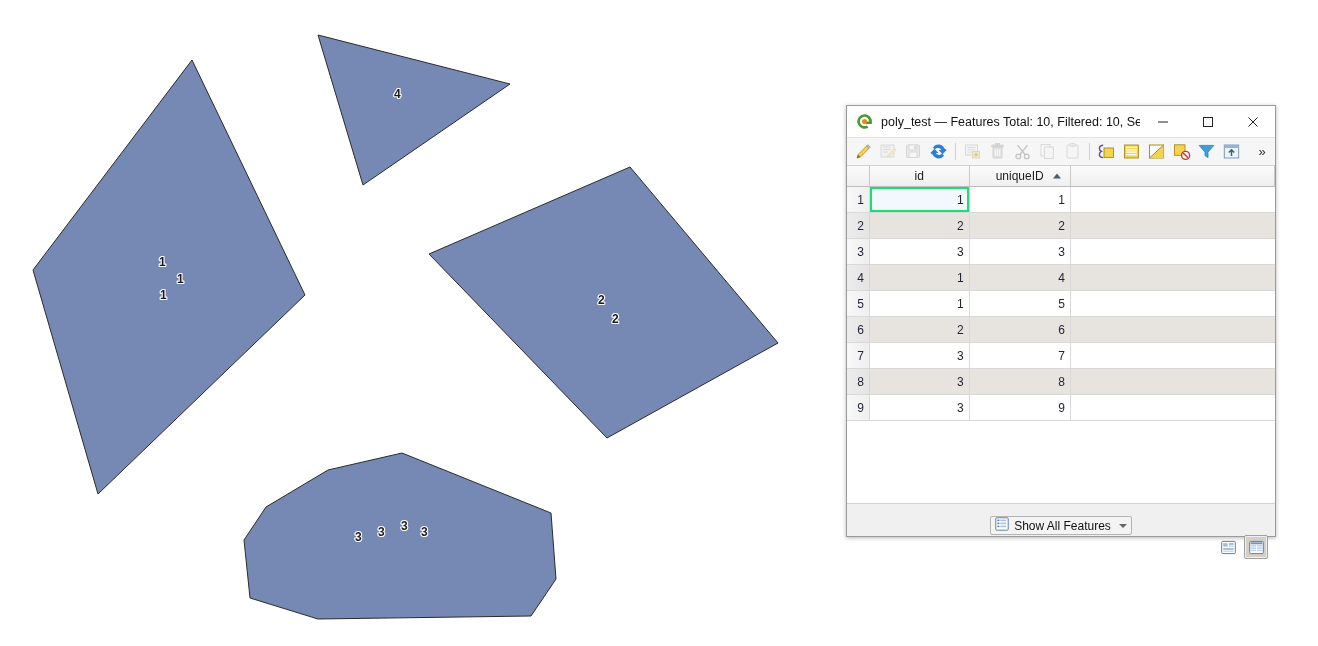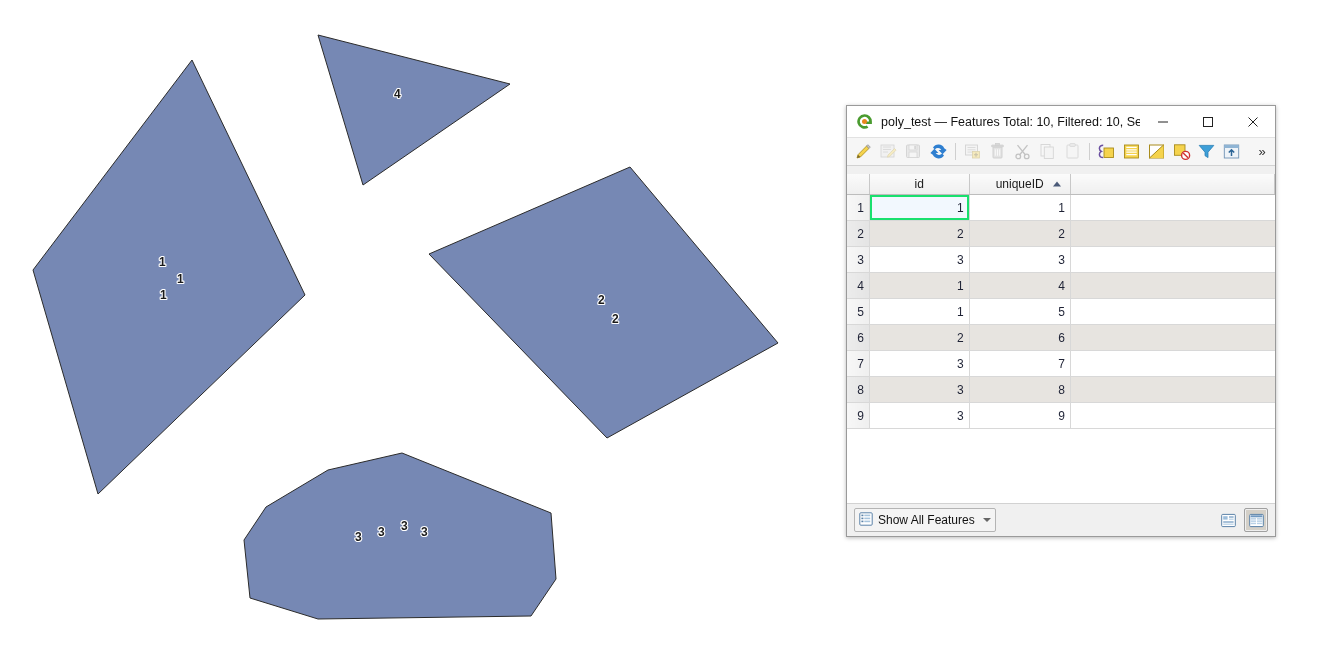--- a/index.html
+++ b/index.html
@@ -114,21 +114,20 @@
     flex: 0 0 auto;
   }
 
   
   .table-wrap {
     flex: 1 1 auto;
     background: #ffffff;
     overflow: hidden;
     position: relative;
     border-bottom: 1px solid #d2d2d2;
-    margin-top: 8px;
   }
   table.attr {
     border-collapse: collapse;
     table-layout: fixed;
     font-size: 12px;
   }
   table.attr th {
     height: 20px;
     background: linear-gradient(to bottom,#fbfbfb 0%,#efefef 100%);
     border-right: 1px solid #c8c8c8;
@@ -178,22 +177,23 @@
     box-shadow: inset 0 0 0 2px #19e06e;
   }
 
   
   .statusbar {
     height: 32px;
     min-height: 32px;
     background: #f0f0f0;
     display: flex;
     align-items: center;
-    padding: 0 7px;
+    padding: 12px 7px;
     box-sizing: border-box;
+    flex-direction: column;
   }
   .filter-combo {
     height: 22px;
     display: flex;
     align-items: center;
     background: #f4f4f4;
     border: 1px solid #b4b4b4;
     border-radius: 2px;
     padding: 0 4px 0 4px;
     gap: 5px;

